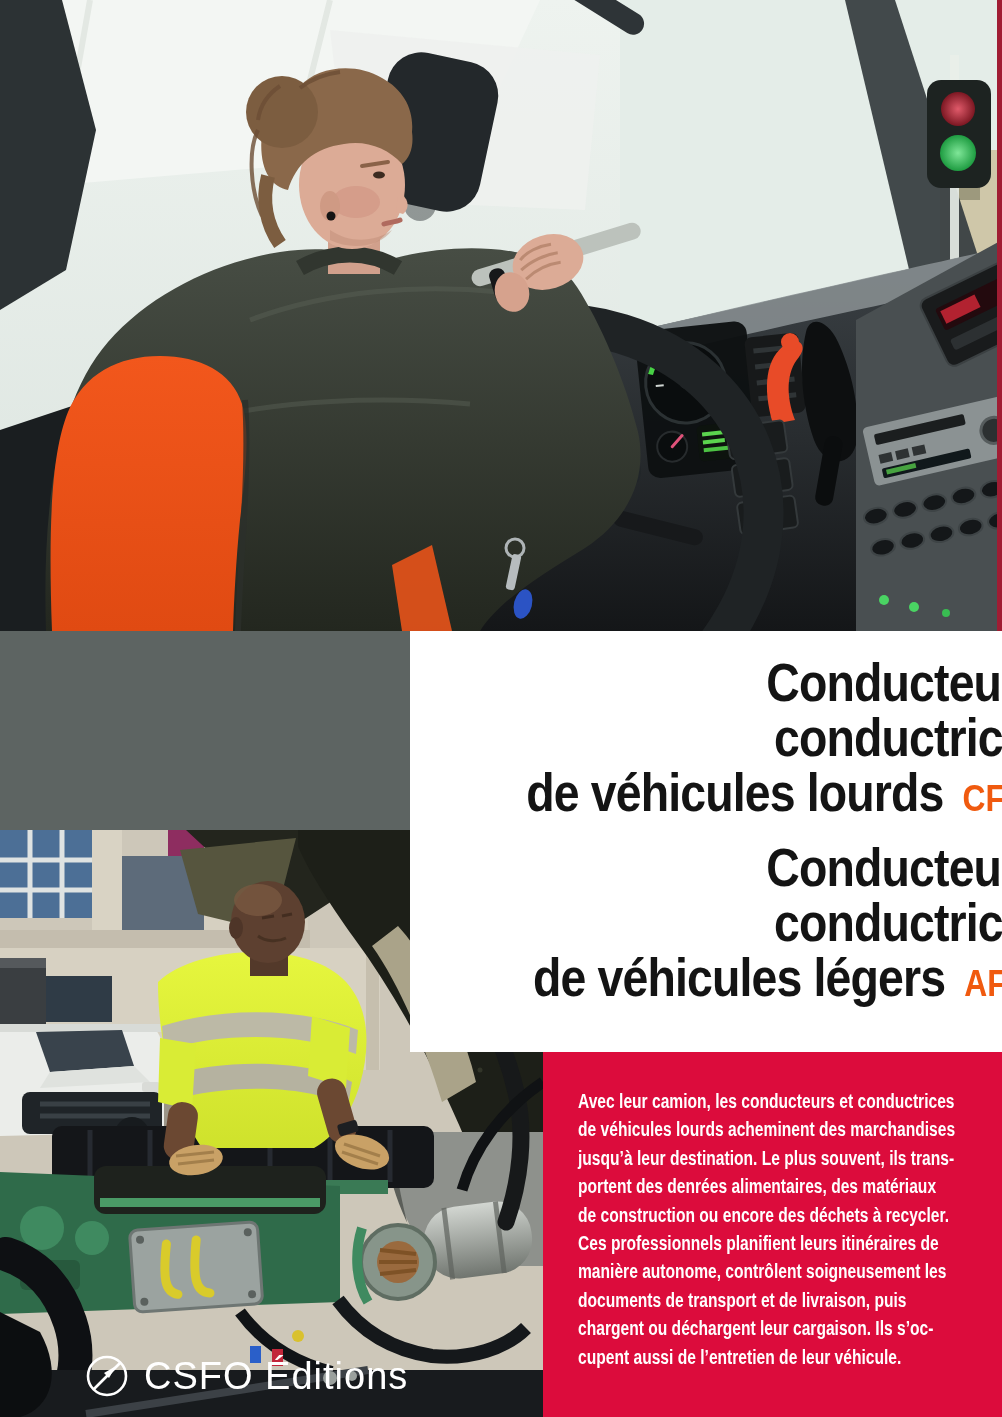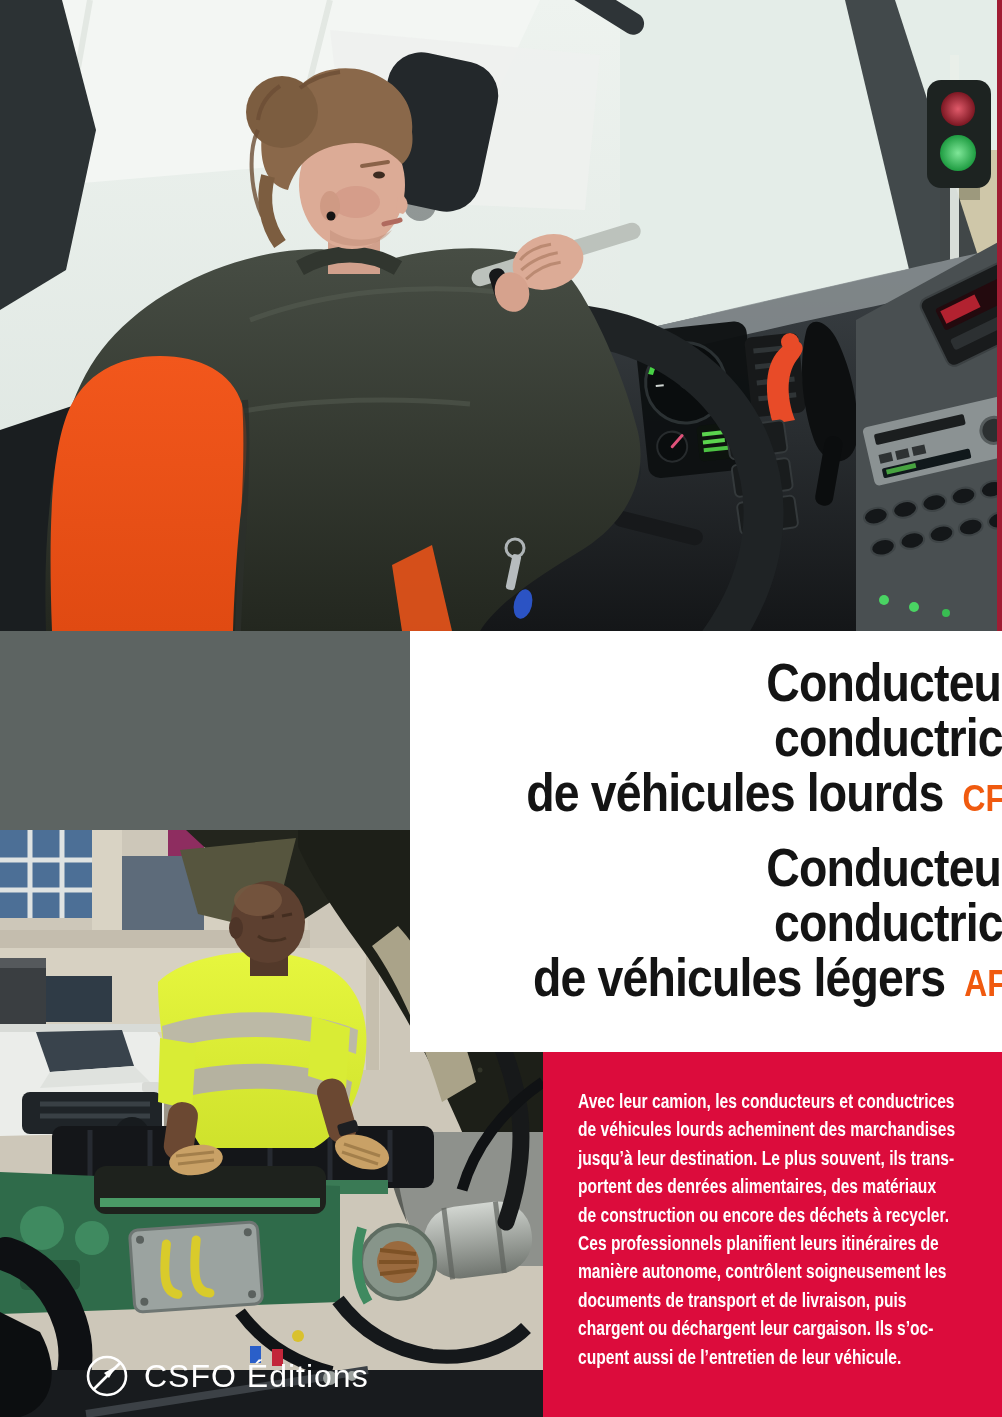--- a/index.html
+++ b/index.html
@@ -14,21 +14,21 @@
   .title{position:absolute;left:33px;width:680px;color:#141414;font-weight:700;font-size:54px;
          line-height:55px;letter-spacing:-1px;white-space:pre-line;
          transform:scaleX(.86);transform-origin:left top;}
   .title .tag{font-size:37px;letter-spacing:0;color:#f05a0f;margin-left:22px;font-weight:700;}
   .t1{top:24px;}
   .t2{top:209px;}
   .desc{margin:0;position:absolute;left:35px;top:35px;width:560px;color:#ffffff;
         font-size:19.5px;line-height:28.4px;font-weight:700;white-space:pre-line;
         transform:scaleX(.8);transform-origin:left top;}
   .logo{position:absolute;left:83px;top:1352px;display:flex;align-items:center;gap:13px;color:#ffffff;}
-  .logo-text{font-size:32px;line-height:48px;font-weight:400;letter-spacing:1px;}
+  .logo-text{font-size:38px;line-height:48px;font-weight:400;letter-spacing:1px;}
 </style>
 </head>
 <body>
 
 <div class="page">
 
   <svg id="photo-top" class="photo" width="1002" height="631" viewBox="0 0 1002 631" role="img" aria-label="Conductrice au volant d'un camion">
     <defs>
       <linearGradient id="g1" x1="0" y1="0" x2="0" y2="1">
         <stop offset="0" stop-color="#eef3ef"></stop>

